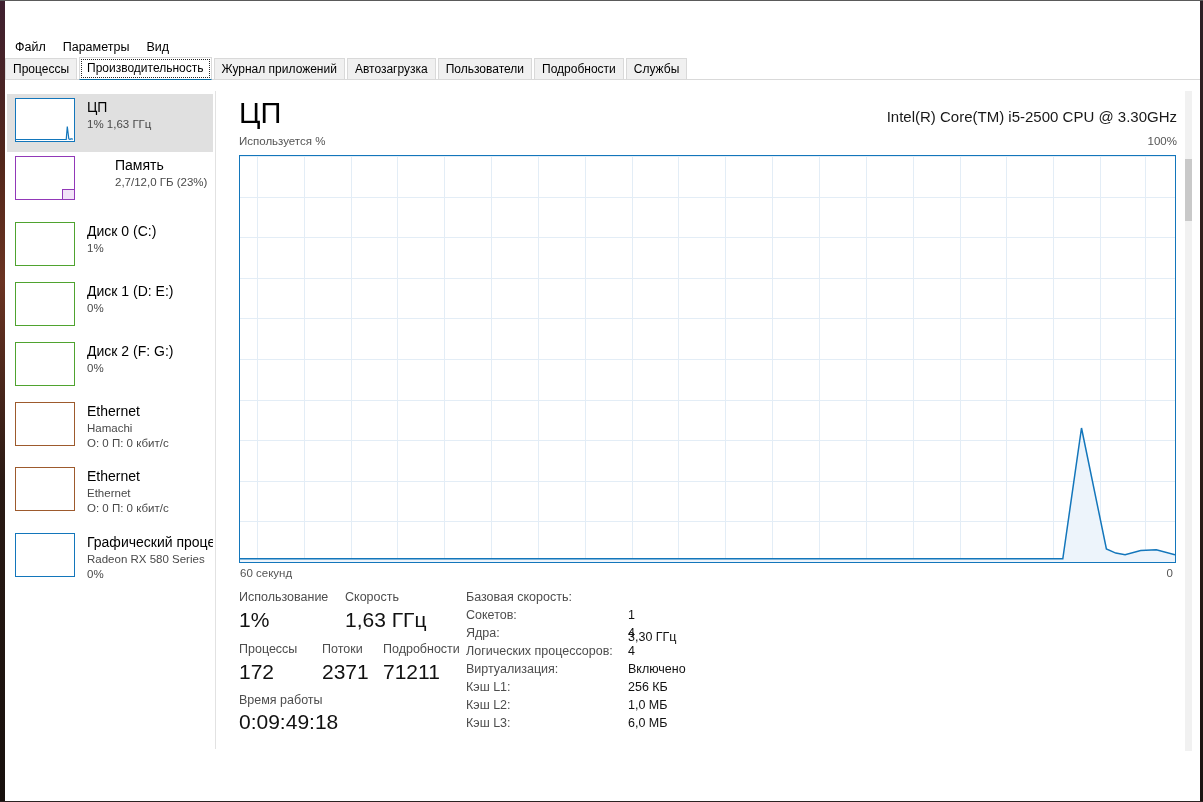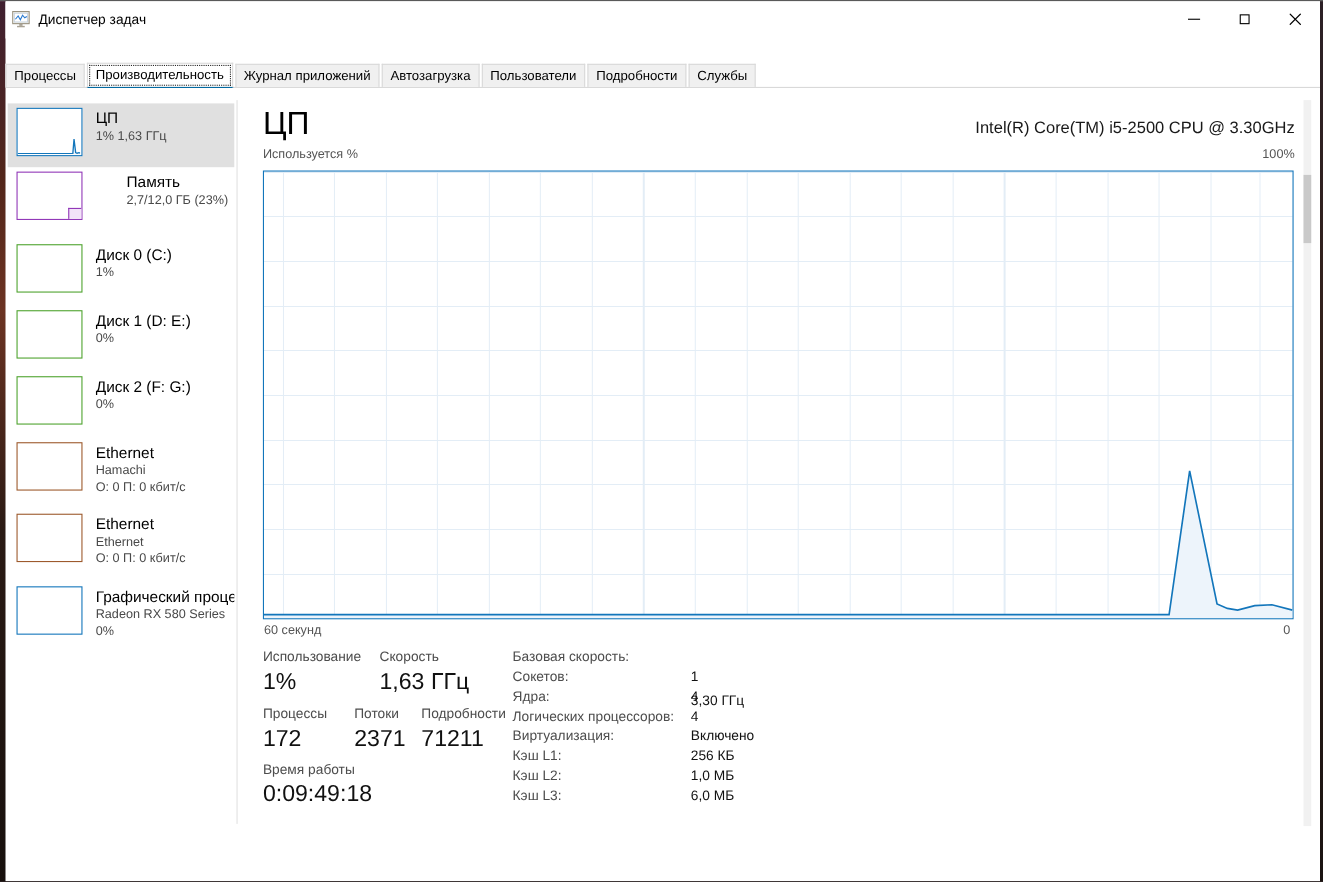--- a/index.html
+++ b/index.html
@@ -80,45 +80,26 @@
   .rm-label{font-size:12.5px;margin-left:7px;color:var(--link,#1266c3);}
 </style>
 </head>
 <body>
 
 <div class="screen">
   <div class="desktop-strip left"></div>
   <div class="desktop-strip right"></div>
   <div class="desktop-strip bottom"></div>
 
-  <div class="titlebar">
-    <svg class="app-icon" width="18" height="18" viewBox="0 0 18 18">
-      <rect x="0.5" y="1.5" width="15" height="11" fill="#f7f6ee" stroke="#98917f"></rect>
-      <rect x="2" y="3" width="12" height="8" fill="#ffffff" stroke="#c9d4e0"></rect>
-      <polyline points="3,8.5 5.5,5.5 7.5,9 9.5,4.8 11.5,7.2 13.5,6" fill="none" stroke="#2d7dd2" stroke-width="1"></polyline>
-      <rect x="6.5" y="12.5" width="3" height="2" fill="#a8a193"></rect>
-      <rect x="4.5" y="14.5" width="7" height="1.3" fill="#a8a193"></rect>
-    </svg>
-    <span class="app-title">Диспетчер задач</span>
-    <div class="win-controls">
-      <div class="win-btn">
-          <div class="glyph-min"></div>
-        </div>
-      <div class="win-btn">
-          <div class="glyph-max"></div>
-        </div>
-      <div class="win-btn">
-        <svg width="11" height="11" viewBox="0 0 11 11">
-            <line x1="0.5" y1="0.5" x2="10.5" y2="10.5" stroke="#000" stroke-width="1"></line>
-            <line x1="10.5" y1="0.5" x2="0.5" y2="10.5" stroke="#000" stroke-width="1"></line>
-          </svg>
-      </div>
-    </div>
-  </div>
-
+
+  <div class="menubar">
+    <span class="menu-item">Файл</span>
+    <span class="menu-item">Параметры</span>
+    <span class="menu-item">Вид</span>
+  </div>
 
   <div class="tabbar">
     <div class="tab">Процессы</div>
     <div class="tab active">Производительность</div>
     <div class="tab">Журнал приложений</div>
     <div class="tab">Автозагрузка</div>
     <div class="tab">Пользователи</div>
     <div class="tab">Подробности</div>
     <div class="tab">Службы</div>
   </div>

